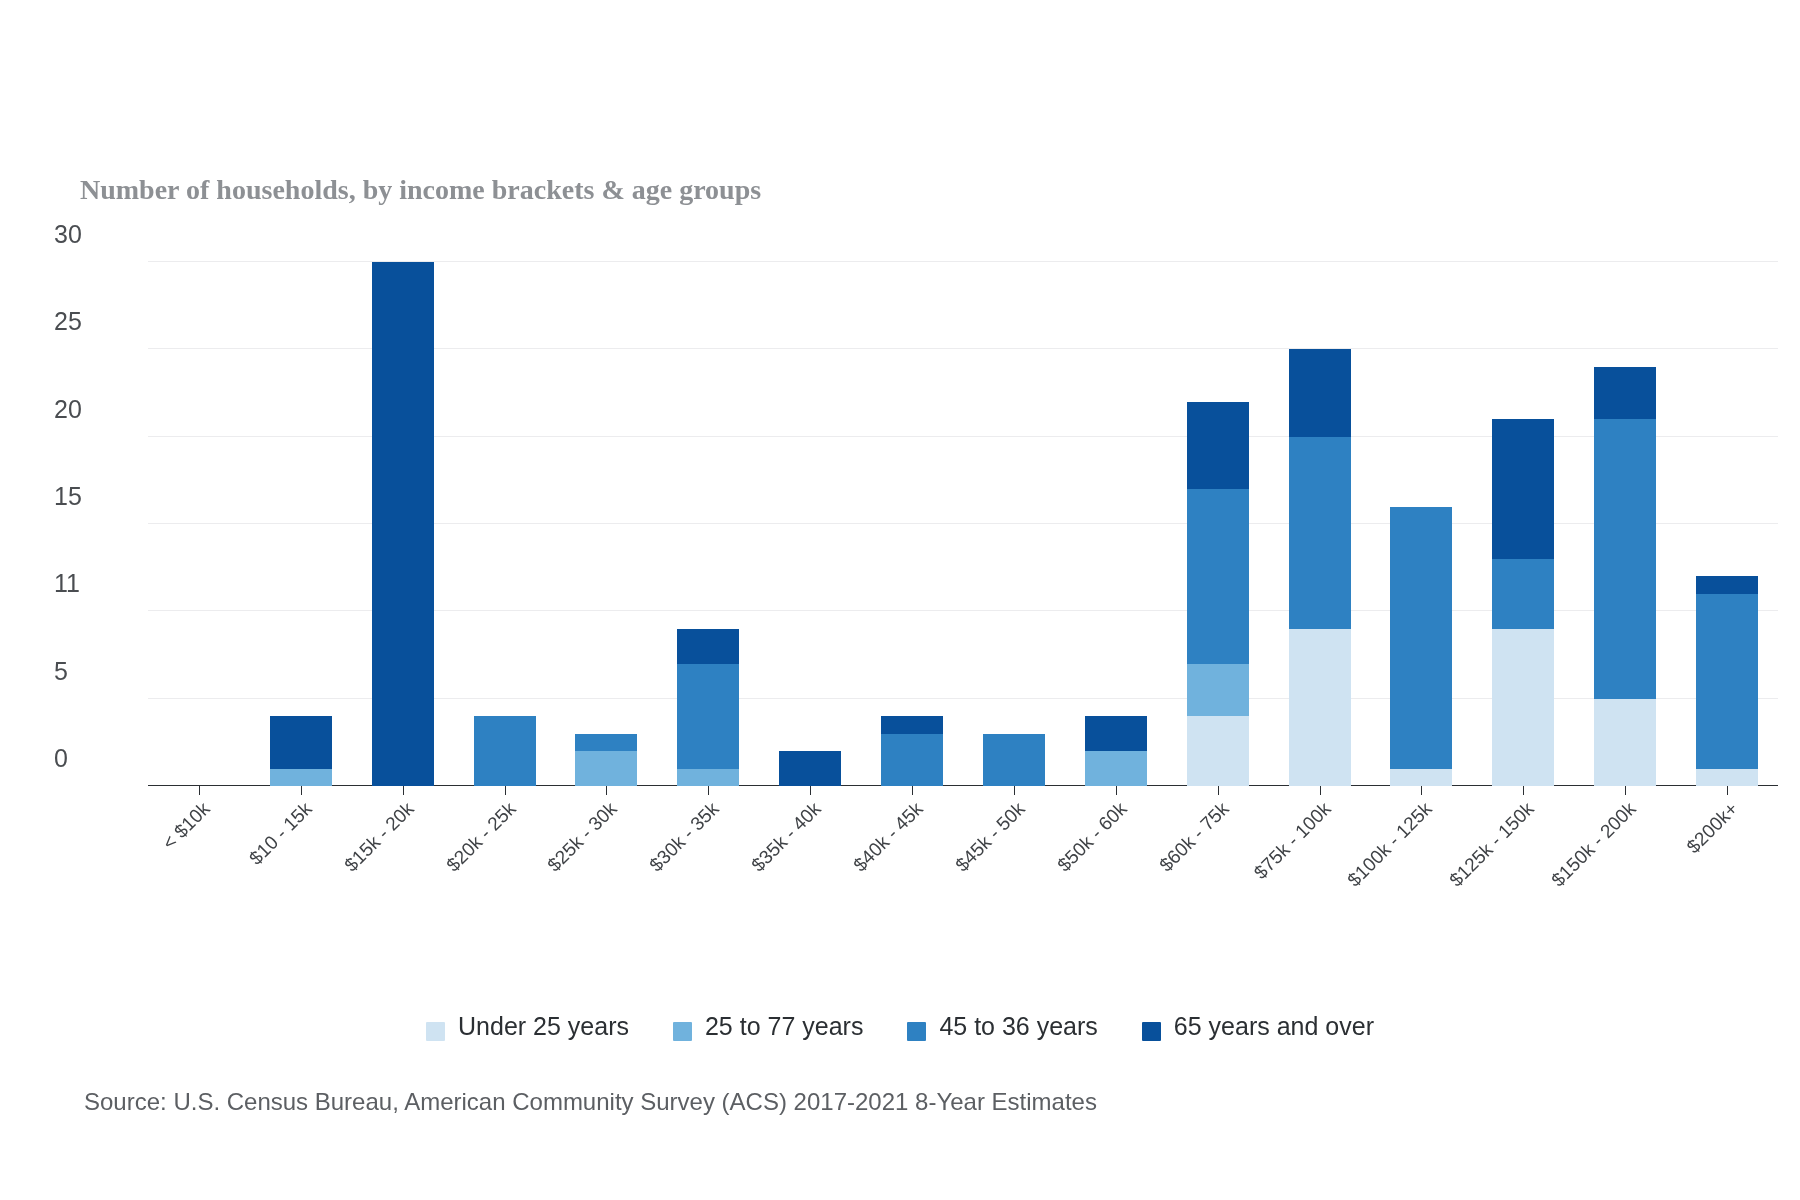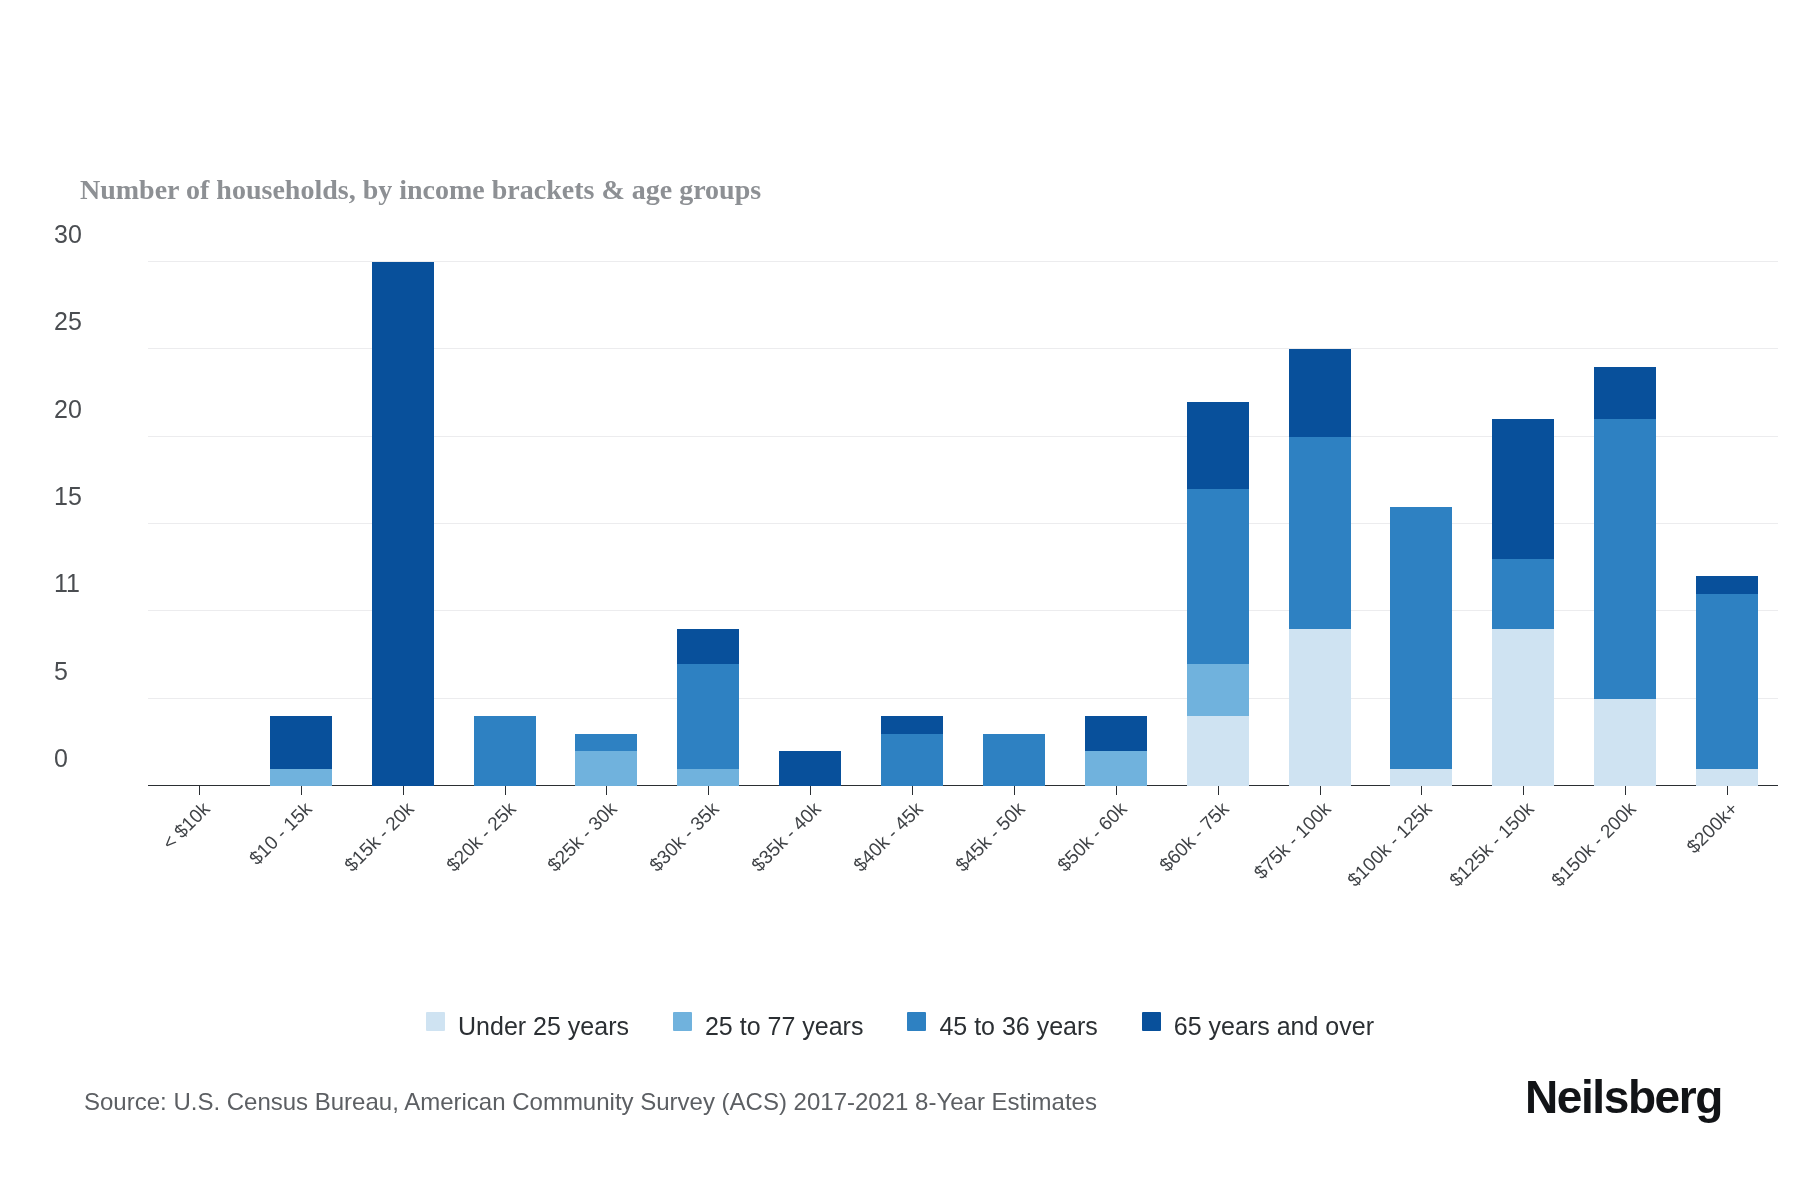--- a/index.html
+++ b/index.html
@@ -88,21 +88,21 @@
     transform-origin: right top;
     transform: rotate(-45deg);
     text-align: right;
   }
 
   
   .legend {
     position: absolute; left: 0; top: 1012px; width: 1800px;
     display: flex; justify-content: center; align-items: center; gap: 44px;
   }
-  .legend-item { display: flex; align-items: flex-start; gap: 13px; }
+  .legend-item { display: flex; align-items: flex-end; gap: 13px; }
   .legend-swatch { width: 19px; height: 19px; border-radius: 1px; }
   .legend-label { font-size: 25px; color: #2b2f33; white-space: nowrap; }
 
   
   .source {
     position: absolute; left: 84px; top: 1088px;
     font-size: 24px; color: #5c5f63; white-space: nowrap;
   }
   .brand {
     position: absolute; right: 78px; top: 1070px;
@@ -285,15 +285,14 @@
         <span class="legend-swatch" style="background: rgb(46, 129, 194);"></span>
         <span class="legend-label">45 to 36 years</span>
       </div>
       <div class="legend-item">
         <span class="legend-swatch" style="background: rgb(8, 80, 155);"></span>
         <span class="legend-label">65 years and over</span>
       </div>
     </div>
 
   <div class="source">Source: U.S. Census Bureau, American Community Survey (ACS) 2017-2021 8-Year Estimates</div>
-  <div class="brand">Neilsberg</div>
 
 </div>
 
 </body></html>

